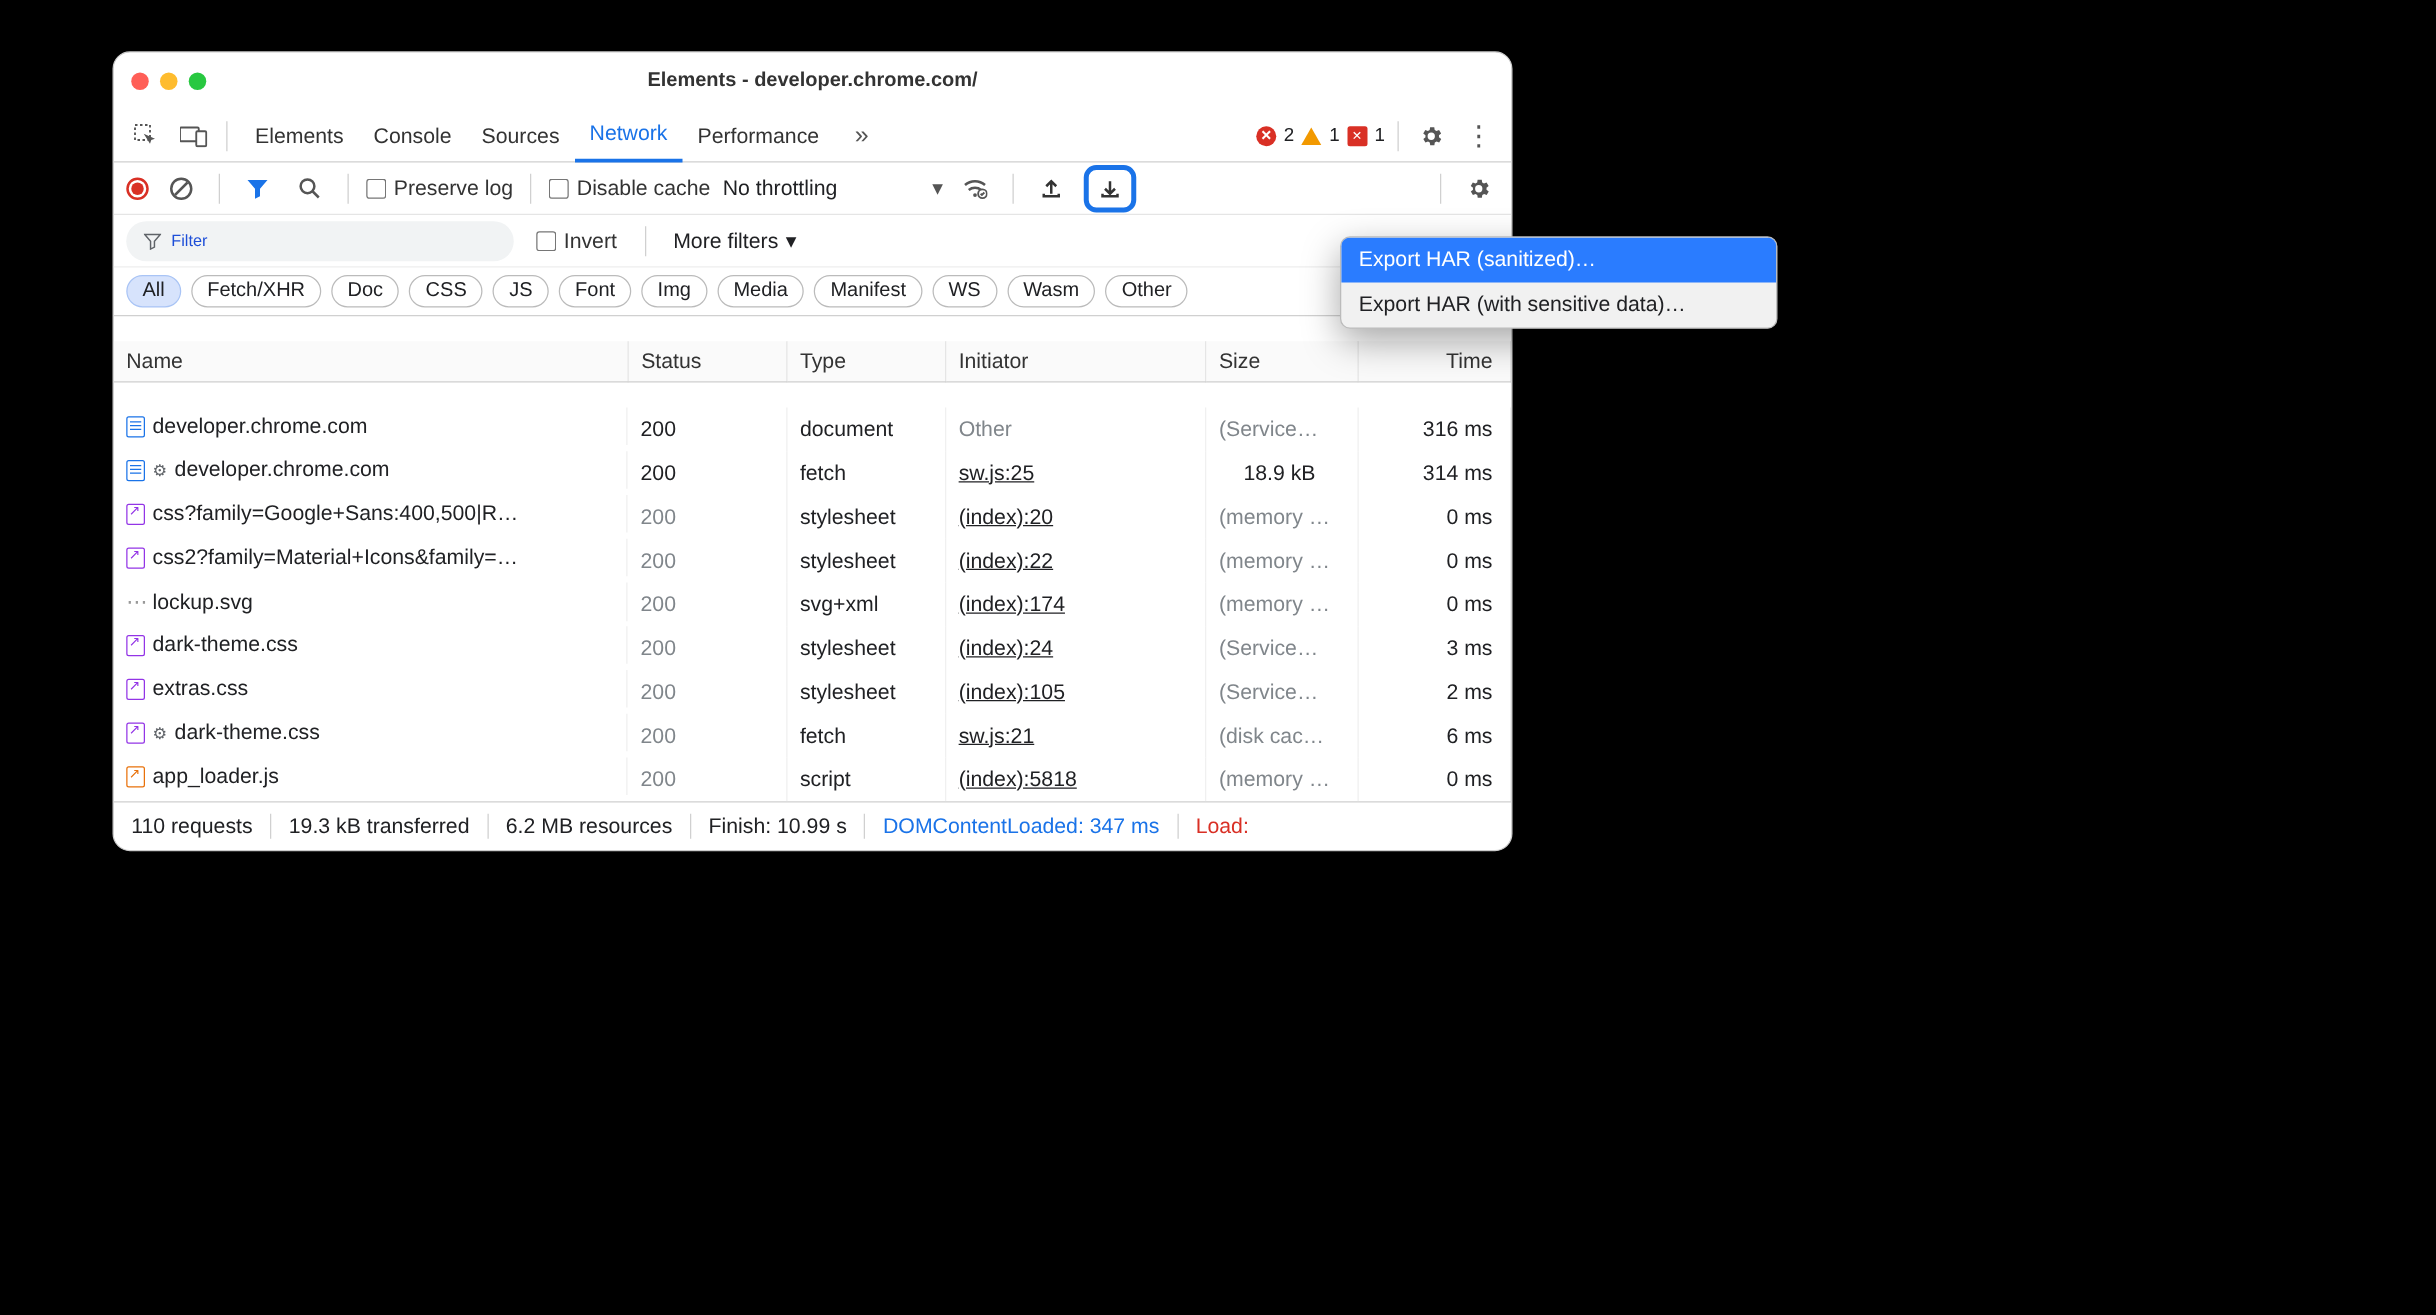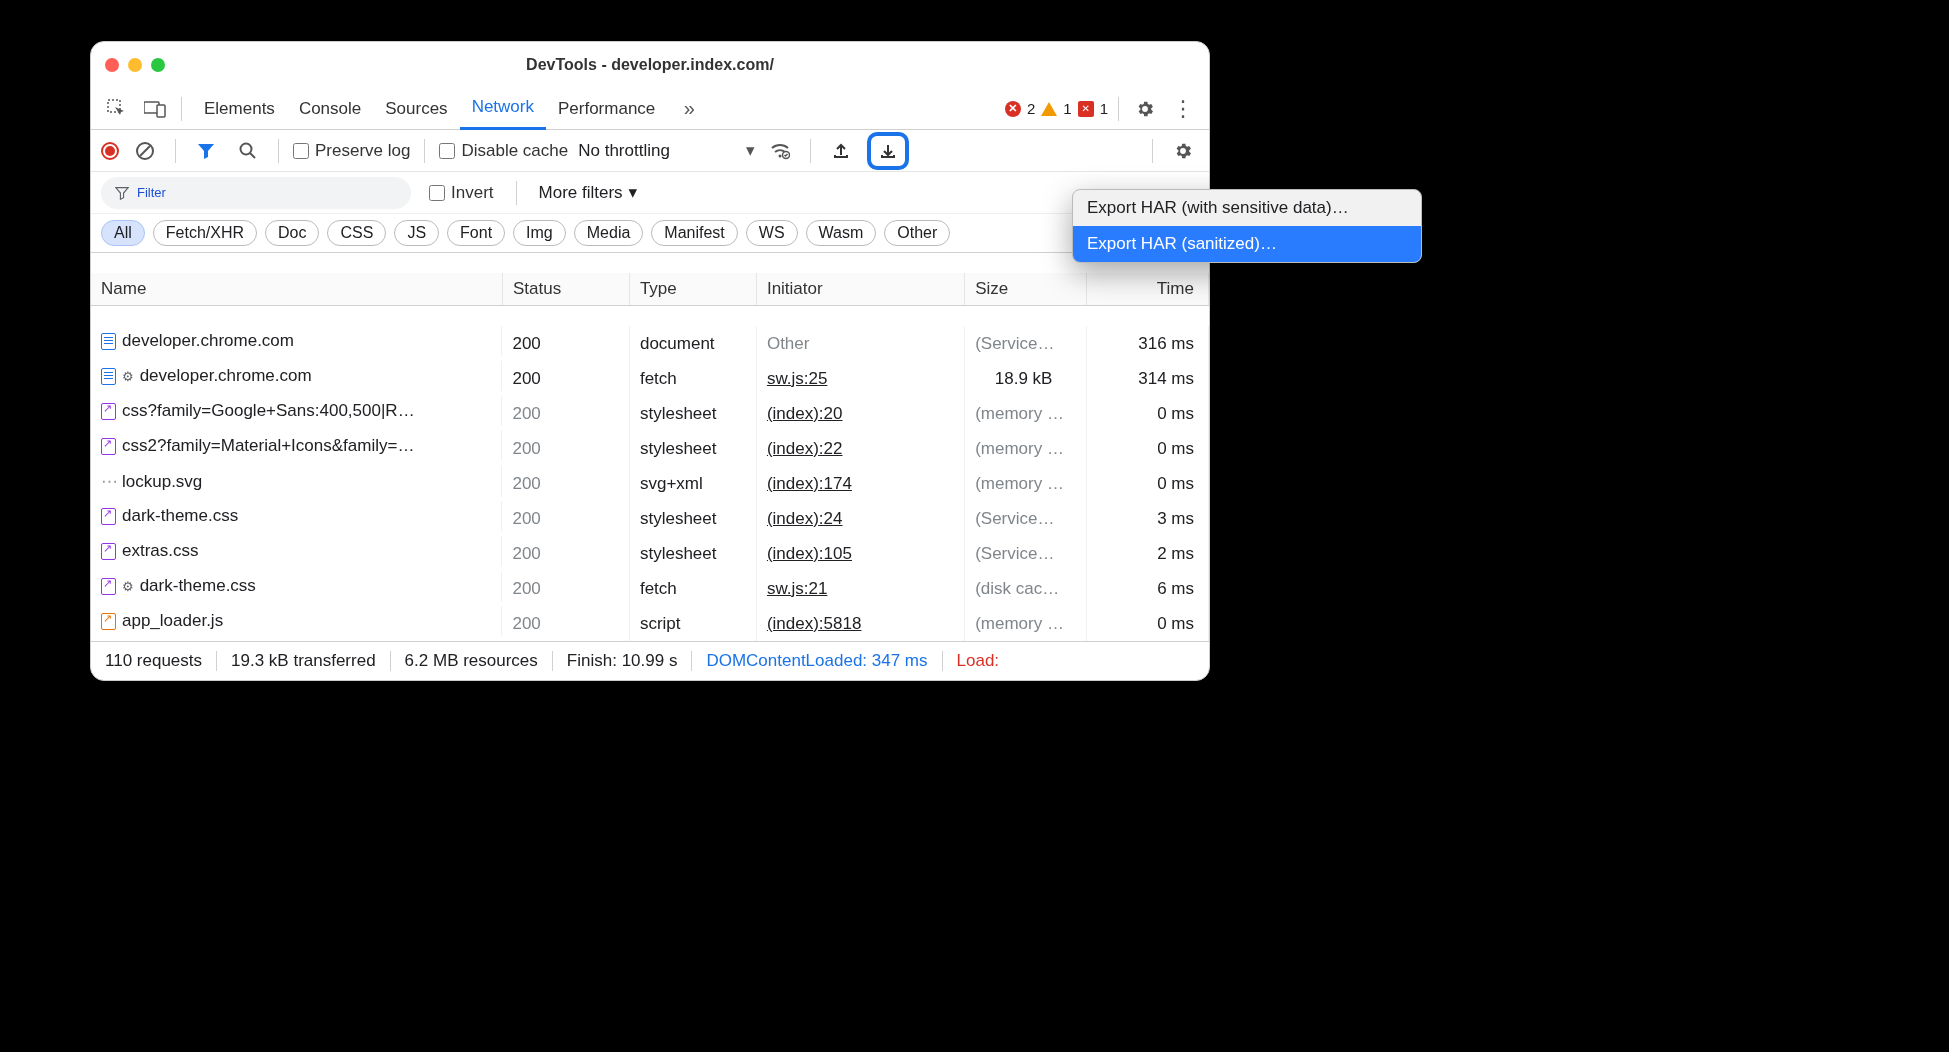--- a/index.html
+++ b/index.html
@@ -78,21 +78,21 @@
 <body>
 
 <div class="window">
 
   <div class="titlebar">
     <div class="traffic">
       <div class="dot red"></div>
       <div class="dot yellow"></div>
       <div class="dot green"></div>
     </div>
-    <div class="title">DevTools - developer.index.com/</div>
+    <div class="title">Elements - developer.chrome.com/</div>
   </div>
 
   <div class="tabrow">
     <div class="icon-btn">
       <svg width="20" height="20" viewBox="0 0 20 20">
           <rect x="1" y="1" width="12" height="12" fill="none" stroke="#555" stroke-width="1.5" stroke-dasharray="2 2"></rect>
           <path d="M8 8 l9 4 -3 1 -1 3 z" fill="#555"></path>
         </svg>
     </div>
     <div class="icon-btn">
@@ -368,15 +368,15 @@
     <span class="fitem">110 requests</span>
     <span class="fitem">19.3 kB transferred</span>
     <span class="fitem">6.2 MB resources</span>
     <span class="fitem">Finish: 10.99 s</span>
     <span class="fitem blue">DOMContentLoaded: 347 ms</span>
     <span class="fitem red" style="border:none;">Load:</span>
   </div>
 </div>
 
 <div class="popup">
+  <div class="popup-item sel">Export HAR (sanitized)…</div>
   <div class="popup-item">Export HAR (with sensitive data)…</div>
-  <div class="popup-item sel">Export HAR (sanitized)…</div>
 </div>
 
 </body></html>

